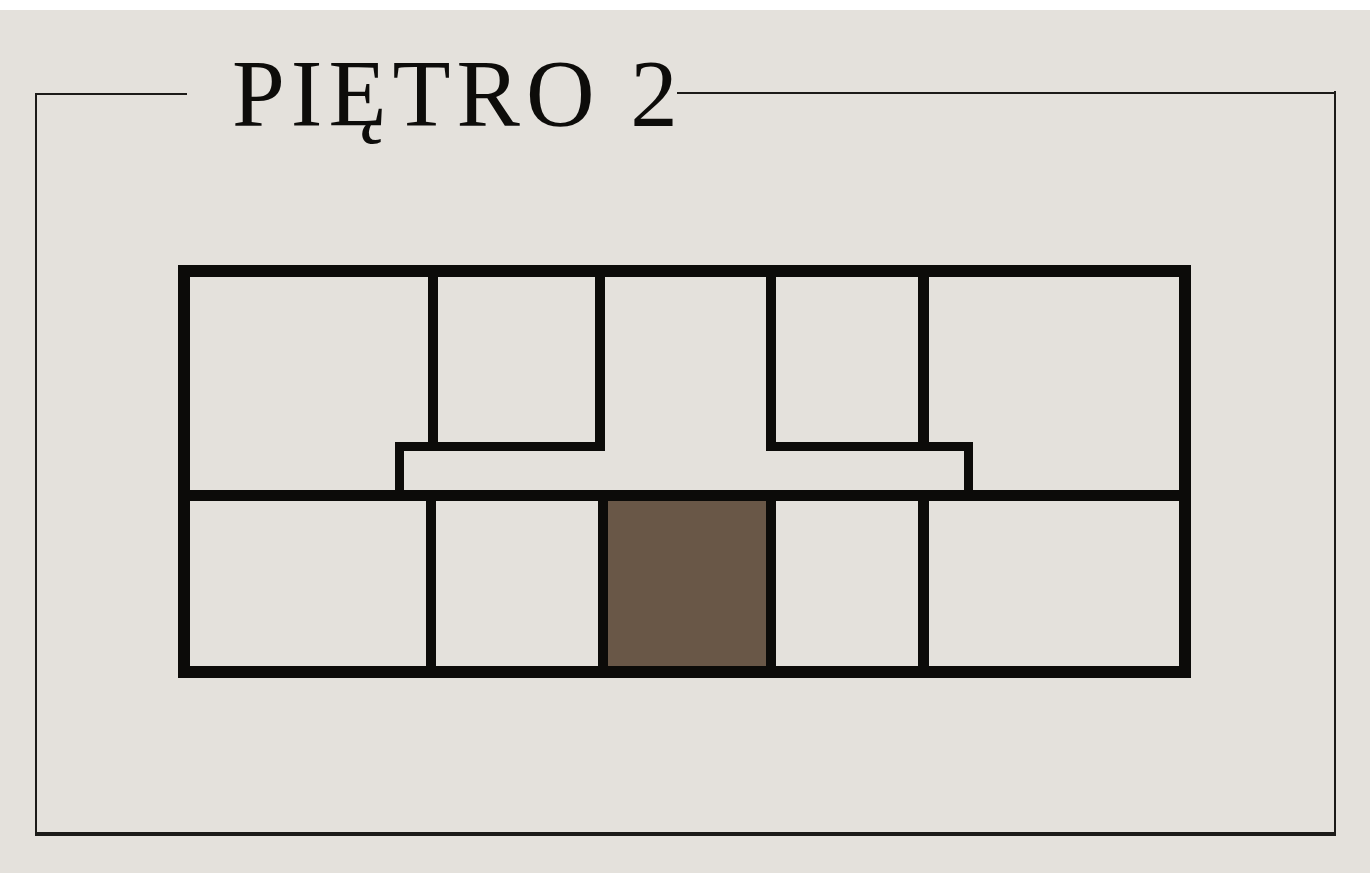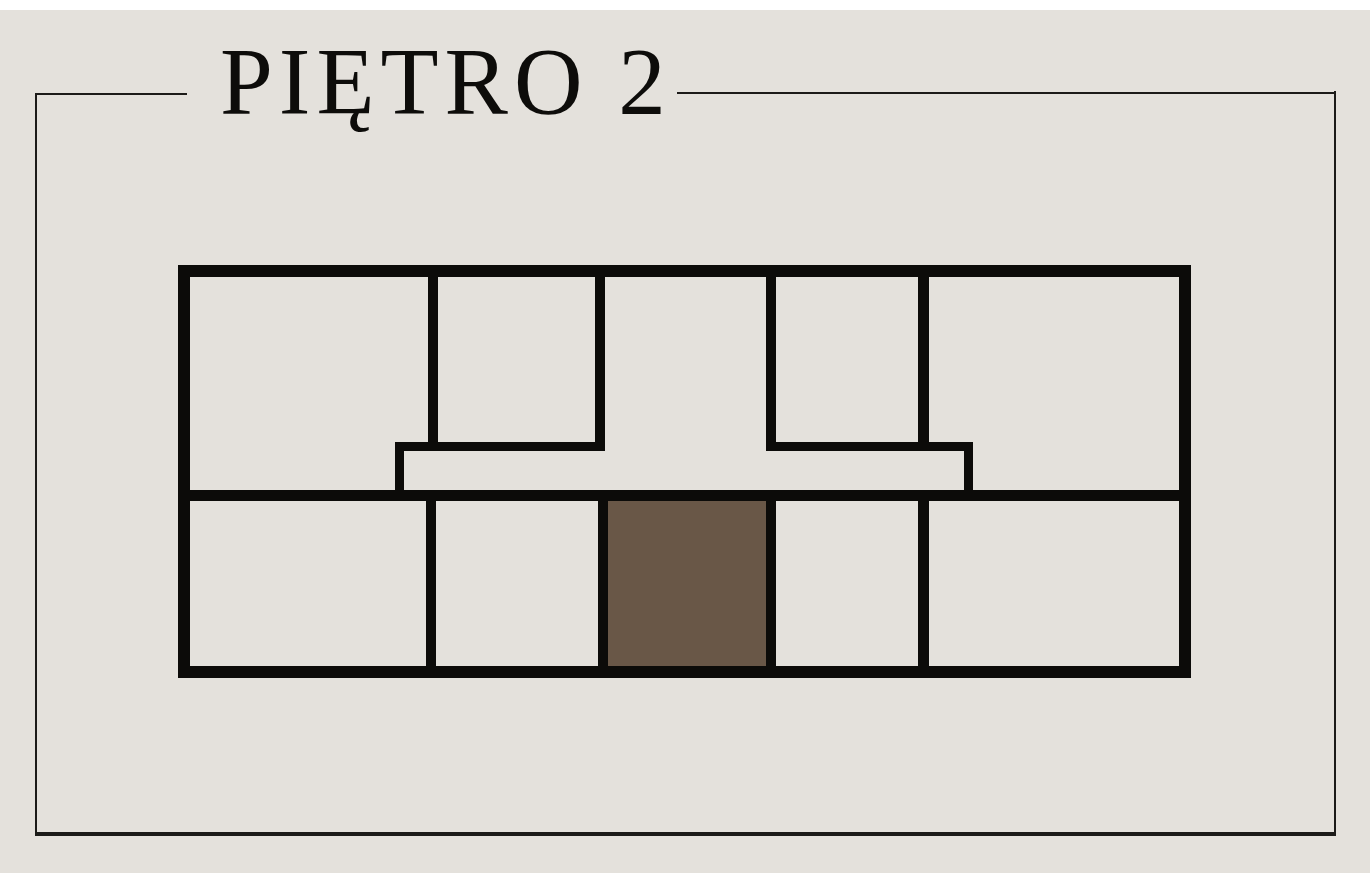--- a/index.html
+++ b/index.html
@@ -20,21 +20,21 @@
   
   .frame-line{position:absolute;background:var(--frame);}
   .frame-top-left{left:35px;top:93px;width:152px;height:2px;}
   .frame-top-right{left:677px;top:92px;width:658px;height:2px;}
   .frame-left{left:35px;top:93px;width:2px;height:741px;}
   .frame-right{left:1334px;top:91px;width:2px;height:743px;}
   .frame-bottom{left:35px;top:832px;width:1301px;height:4px;}
 
   
   .floor-title{
-    position:absolute;left:220px;top:35px;margin:0;
+    position:absolute;left:220px;top:35px;margin:12px;
     font-size:95px;font-weight:400;line-height:1;
     letter-spacing:6px;color:var(--title);white-space:nowrap;
   }
 
   
   .floorplan{position:absolute;left:178px;top:265px;width:1013px;height:413px;}
   .room{position:absolute;background:var(--bg);z-index:1;}
   .room.highlight{background:var(--highlight);}
   .wall{position:absolute;background:var(--wall);z-index:2;}
 

